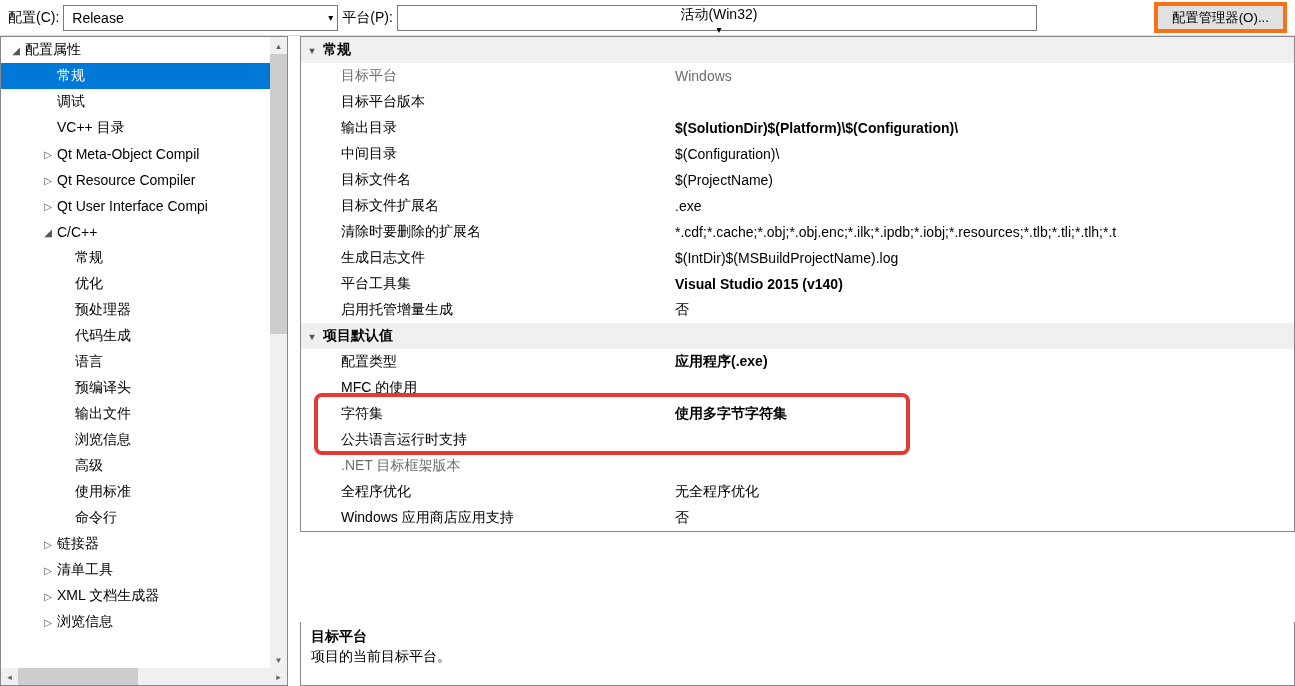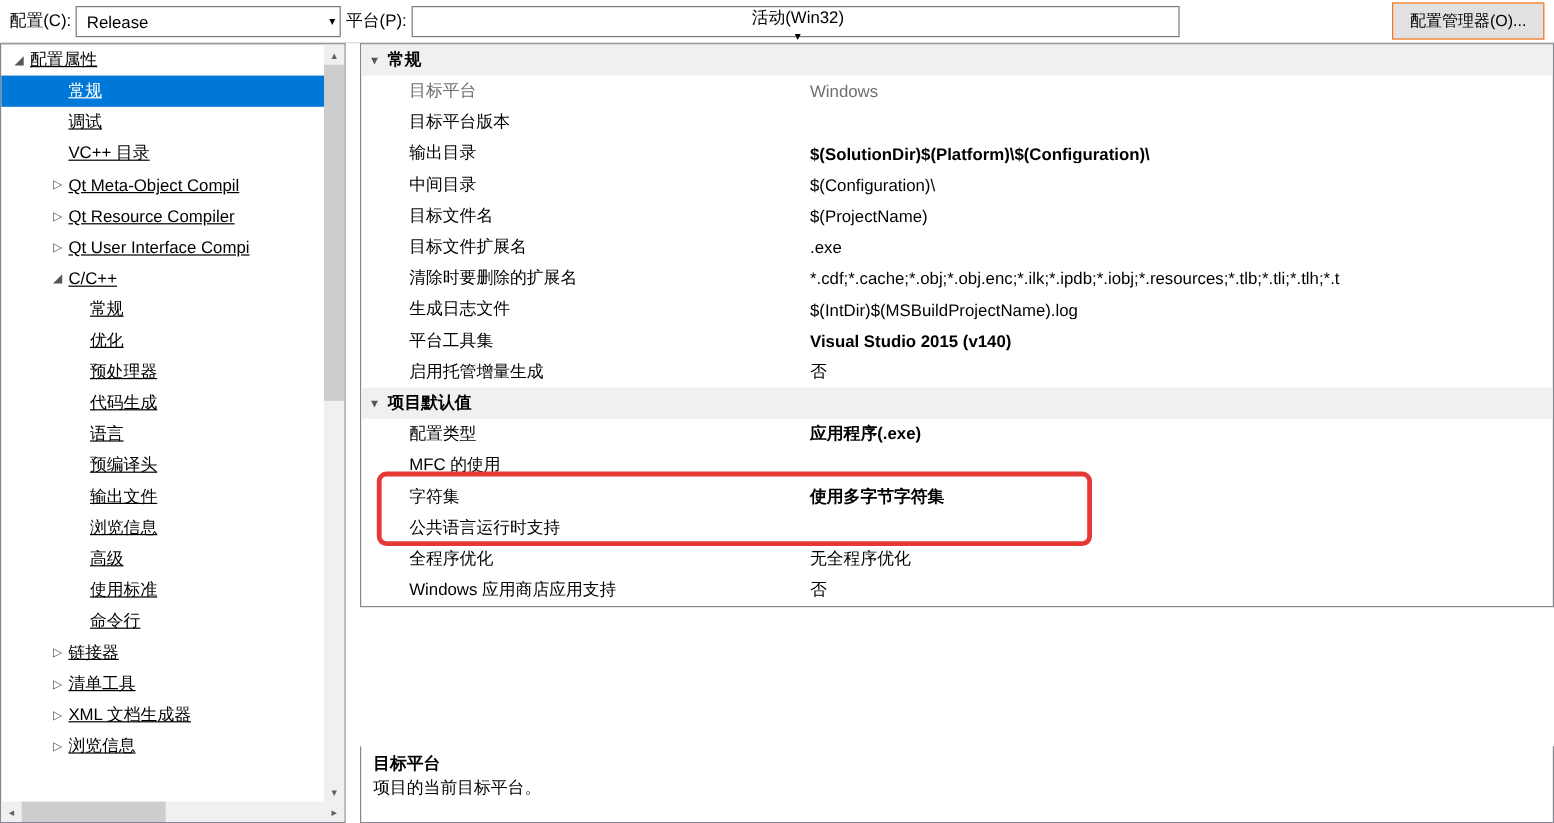--- a/index.html
+++ b/index.html
@@ -1,42 +1,42 @@
 <!DOCTYPE html>
 <html><head>
 <meta charset="utf-8">
 <style>
 * { box-sizing: border-box; margin: 0; padding: 0; }
 body { font-family: "Microsoft YaHei", "Segoe UI", Tahoma, sans-serif; font-size: 14px; color: #000; background: #fff; }
 
 .toolbar { display: flex; align-items: center; padding: 4px 8px; gap: 4px; border-bottom: 1px solid #ddd; height: 36px; }
 .toolbar label { white-space: nowrap; }
 .combo { border: 1px solid #7a7a7a; background: #fff; height: 26px; display: flex; align-items: center; justify-content: space-between; padding: 0 4px 0 8px; }
-.combo-config { width: 221px; }
+.combo-config { width: 275px; }
 .combo-platform { width: 640px; flex-direction: column; }
 .combo-arrow { font-size: 10px; color: #000; }
-.btn-mgr { border: 1px solid #f97316; background: #e1e1e1; height: 31px; padding: 0 14px; margin-left: auto; }
+.btn-mgr { border: 4px solid #f97316; background: #e1e1e1; height: 31px; padding: 0 14px; margin-left: auto; }
 
 .main { display: flex; height: 650px; }
 
 .tree-panel { width: 288px; border: 1px solid #828790; display: flex; flex-direction: column; position: relative; }
 .tree-body { flex: 1; overflow: hidden; position: relative; }
 .tree-scroll-v { position: absolute; right: 0; top: 0; bottom: 17px; width: 17px; background: #f0f0f0; display: flex; flex-direction: column; }
 .tree-scroll-v .arrow { height: 17px; display: flex; align-items: center; justify-content: center; font-size: 9px; color: #606060; }
 .tree-scroll-v .track { flex: 1; position: relative; }
 .tree-scroll-v .thumb { position: absolute; left: 0; right: 0; top: 0; height: 280px; background: #cdcdcd; }
 .tree-scroll-h { position: absolute; left: 0; right: 0; bottom: 0; height: 17px; background: #f0f0f0; display: flex; }
 .tree-scroll-h .arrow { width: 17px; display: flex; align-items: center; justify-content: center; font-size: 9px; color: #606060; }
 .tree-scroll-h .track { flex: 1; position: relative; }
 .tree-scroll-h .thumb { position: absolute; top: 0; bottom: 0; left: 0; width: 120px; background: #cdcdcd; }
 
 .tree { list-style: none; padding-right: 17px; }
 .tree li { white-space: nowrap; overflow: hidden; height: 26px; display: flex; align-items: center; }
 .tree .toggle { width: 14px; text-align: center; font-size: 10px; color: #565656; display: inline-block; }
-.tree .lbl { padding-left: 2px; text-decoration: underline; }
+.tree .lbl { padding-left: 2px; }
 .tree .sel { background: #0078d7; color: #fff; }
 .tree .sel .lbl { color: #fff; }
 .pad0 { padding-left: 8px; }
 .pad2 { padding-left: 40px; }
 .pad3 { padding-left: 58px; }
 
 .right { flex: 1; display: flex; flex-direction: column; margin-left: 12px; }
 .grid { flex: 1; border: 1px solid #828790; overflow: hidden; }
 .grid-row { display: flex; height: 26px; align-items: center; }
 .grid-row.header { background: #f0f0f0; font-weight: bold; }
@@ -259,20 +259,25 @@
             <span class="tw"></span>
             <span class="k">字符集</span>
             <span class="v bold">使用多字节字符集</span>
           </div>
           <div class="grid-row indent">
             <span class="tw"></span>
             <span class="k">公共语言运行时支持</span>
           </div>
           <div class="grid-row indent">
             <span class="tw"></span>
+            <span class="k dim">.NET 目标框架版本</span>
+            <span class="v dim"></span>
+          </div>
+          <div class="grid-row indent">
+            <span class="tw"></span>
             <span class="k">全程序优化</span>
             <span class="v">无全程序优化</span>
           </div>
           <div class="grid-row indent">
             <span class="tw"></span>
             <span class="k">Windows 应用商店应用支持</span>
             <span class="v">否</span>
           </div>
         </div>
       <div class="highlight-box" style="left:14px; top:357px; width:596px; height:62px;"></div>

